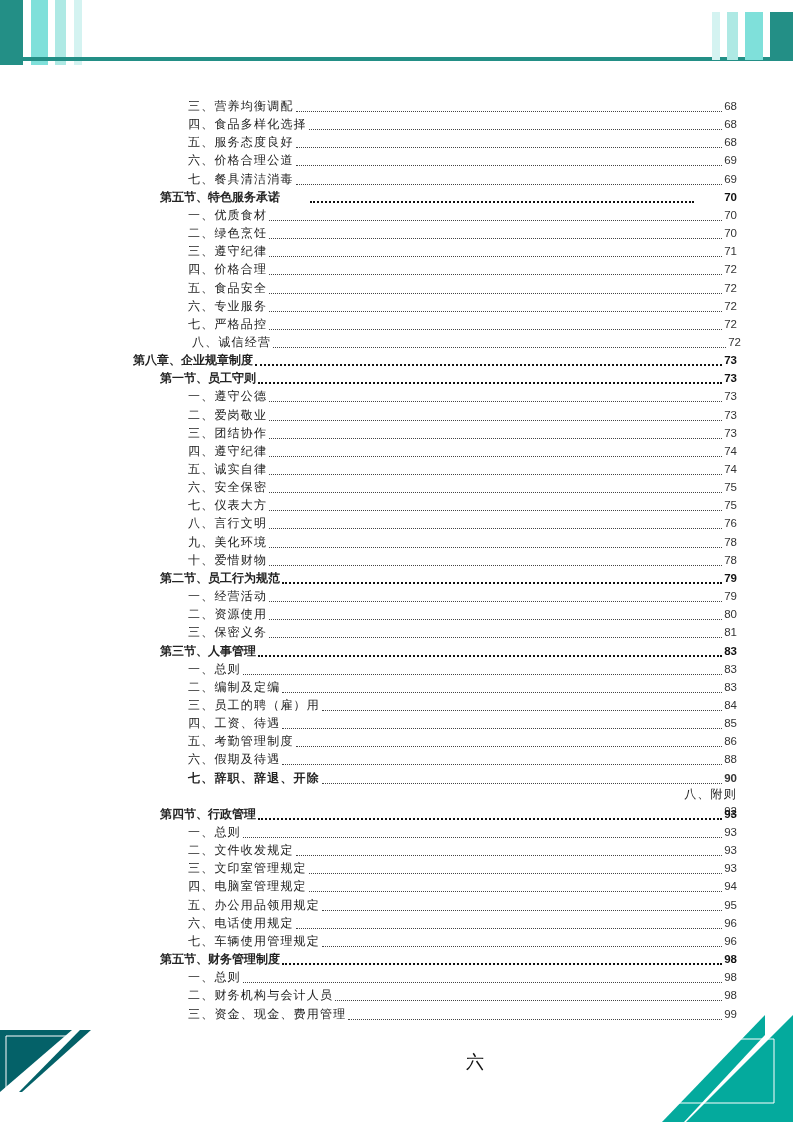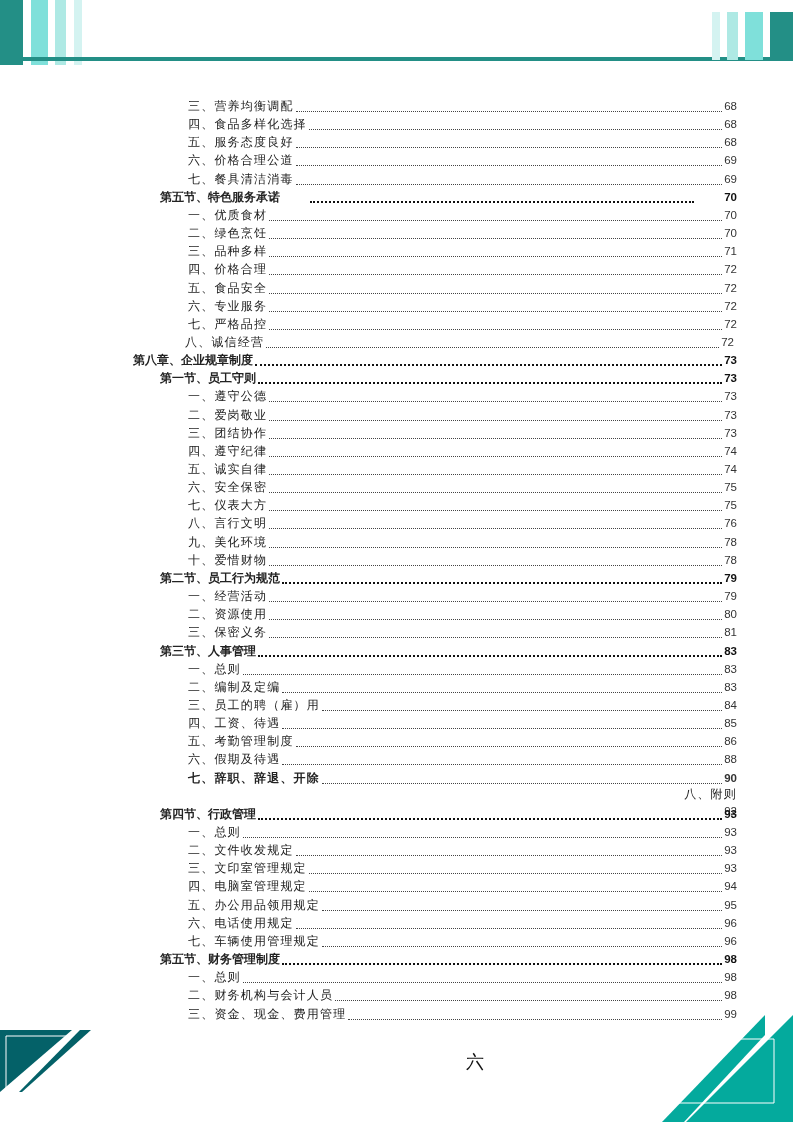--- a/index.html
+++ b/index.html
@@ -66,21 +66,21 @@
       <span class="label">一、优质食材</span>
       <span class="dots"></span>
       <span class="page">70</span>
     </div>
     <div class="row" style="left: 188px; width: 549px; top: 127.05px;">
       <span class="label">二、绿色烹饪</span>
       <span class="dots"></span>
       <span class="page">70</span>
     </div>
     <div class="row" style="left: 188px; width: 549px; top: 145.2px;">
-      <span class="label">三、品种多样</span>
+      <span class="label">三、遵守纪律</span>
       <span class="dots"></span>
       <span class="page">71</span>
     </div>
     <div class="row" style="left: 188px; width: 549px; top: 163.35px;">
       <span class="label">四、价格合理</span>
       <span class="dots"></span>
       <span class="page">72</span>
     </div>
     <div class="row" style="left: 188px; width: 549px; top: 181.5px;">
       <span class="label">五、食品安全</span>
@@ -90,21 +90,21 @@
     <div class="row" style="left: 188px; width: 549px; top: 199.65px;">
       <span class="label">六、专业服务</span>
       <span class="dots"></span>
       <span class="page">72</span>
     </div>
     <div class="row" style="left: 188px; width: 549px; top: 217.8px;">
       <span class="label">七、严格品控</span>
       <span class="dots"></span>
       <span class="page">72</span>
     </div>
-    <div class="row" style="left: 185px; width: 549px; top: 235.95px;">
+    <div class="row" style="left: 192px; width: 549px; top: 235.95px;">
       <span class="label">八、诚信经营</span>
       <span class="dots"></span>
       <span class="page">72</span>
     </div>
     <div class="row bold" style="left: 133px; width: 604px; top: 254.1px;">
       <span class="label">第八章、企业规章制度</span>
       <span class="dots"></span>
       <span class="page">73</span>
     </div>
     <div class="row bold" style="left: 160px; width: 577px; top: 272.25px;">

